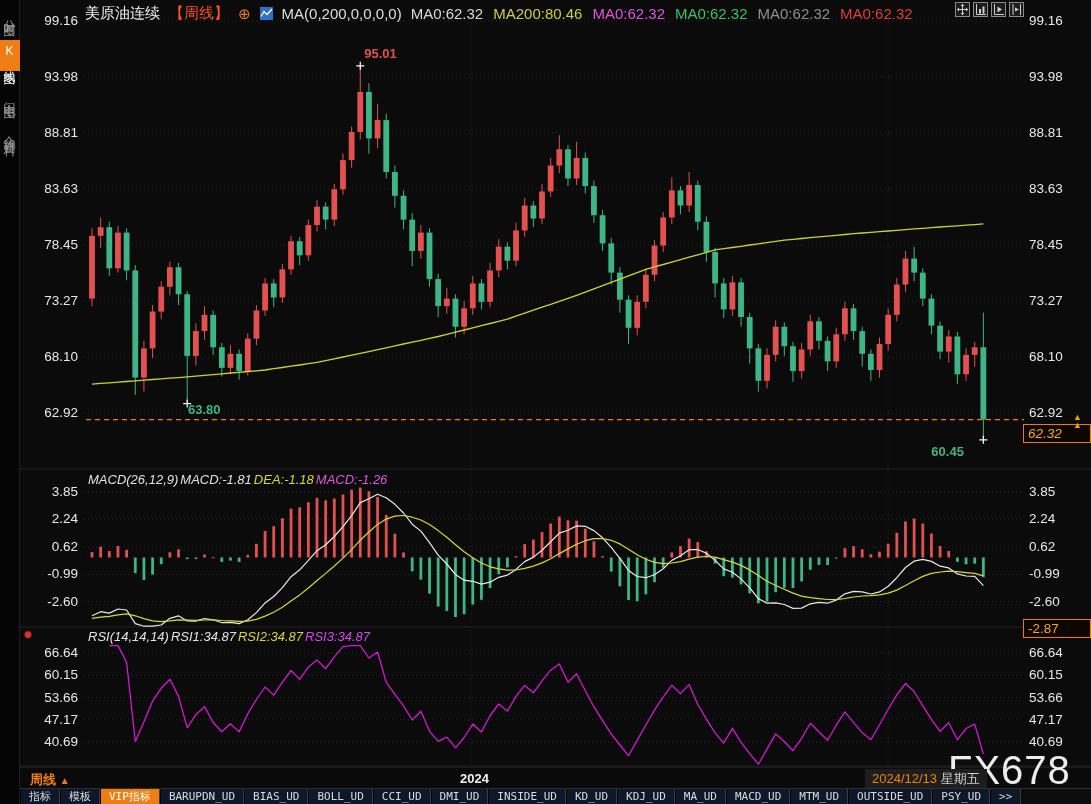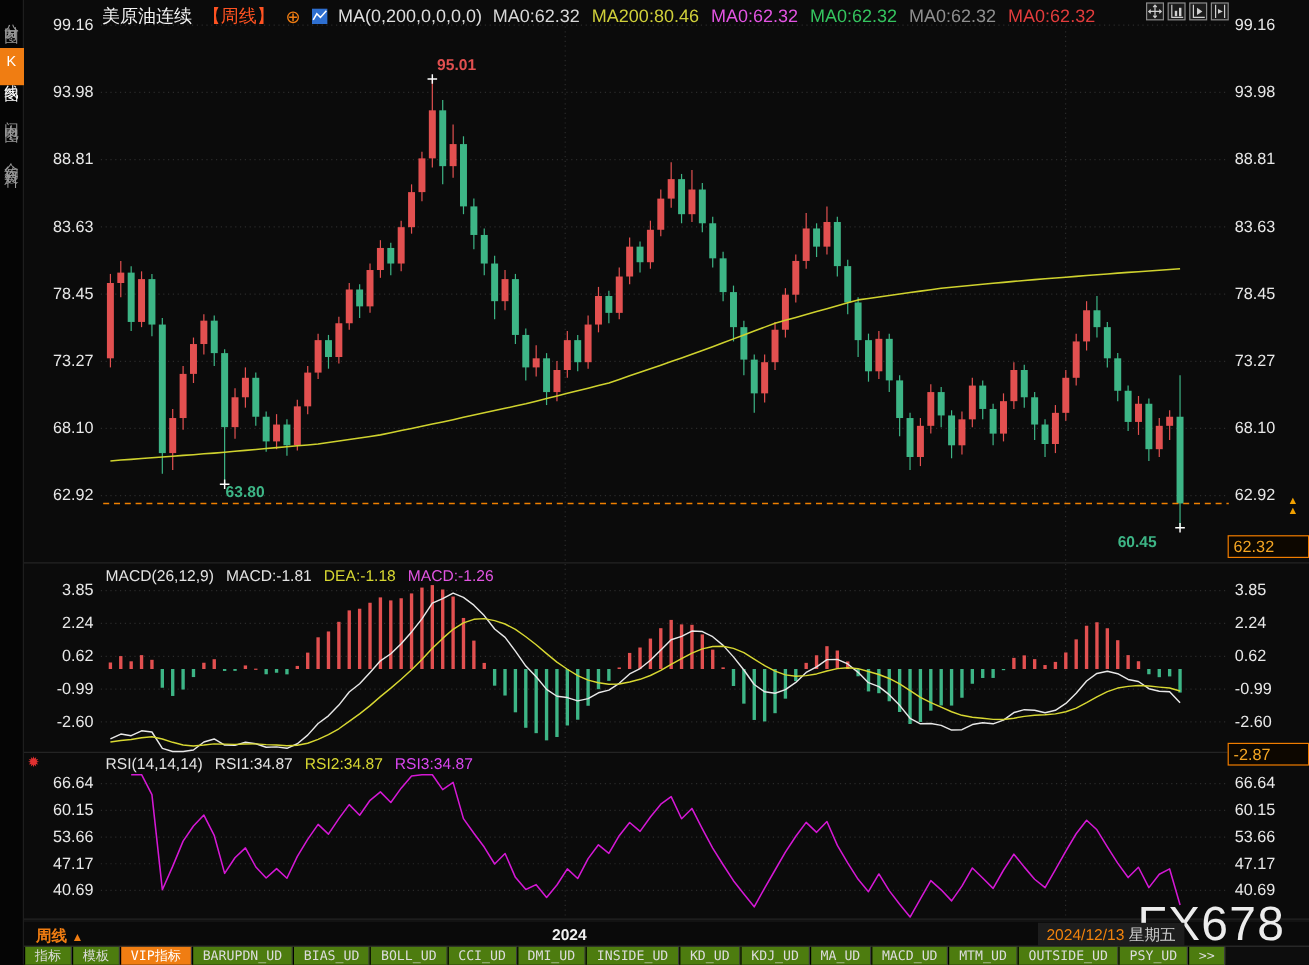--- a/index.html
+++ b/index.html
@@ -17,39 +17,39 @@
     font-size:15px;color:#e6e6e6;z-index:3;white-space:nowrap;}
   .lg{white-space:nowrap;}
   #toolbar{position:absolute;top:2px;left:955px;display:flex;gap:3px;z-index:3;}
   .tool{width:15px;height:15px;border:1px solid #8a8a8a;background:#1c1c1c;box-sizing:border-box;
     display:flex;align-items:center;justify-content:center;cursor:pointer;}
   
   .axis-label{position:absolute;font-size:13.5px;color:#e8e8e8;z-index:2;}
   .axis-left{left:28px;width:50px;text-align:right;}
   .axis-right{left:1029px;text-align:left;}
   
-  .pane-legend{position:absolute;display:flex;gap:10px;font-size:13px;z-index:3;white-space:nowrap;}
+  .pane-legend{position:absolute;display:flex;gap:2px;font-size:13px;z-index:3;white-space:nowrap;font-style:italic;}
   
   .ann{position:absolute;font-size:13px;font-weight:bold;z-index:3;}
   
   .price-badge{position:absolute;left:1023px;width:62px;height:17px;line-height:17px;
     border:1px solid #f07d00;background:#0d0700;color:#f5a623;font-size:13.5px;padding-left:4px;z-index:4;}
   .axis-arrow{position:absolute;left:1073px;color:#f0a000;font-size:9px;z-index:5;line-height:8px;}
   
   #timeline{position:absolute;left:20px;top:767px;width:1071px;height:21px;background:#0a0a0a;z-index:6;
     border-top:1px solid #1c1c1c;}
   #period-label{position:absolute;left:10px;top:3px;color:#f07d12;font-weight:bold;font-size:13px;cursor:pointer;}
   #year-label{position:absolute;left:440px;top:3px;color:#f2f2f2;font-weight:bold;font-size:13px;}
   #date-box{position:absolute;left:845px;top:1px;height:19px;line-height:19px;background:#1d1d1d;
     padding:0 7px;font-size:13px;z-index:8;}
   #watermark{position:absolute;left:928px;top:-20px;font-size:40px;color:#ececec;letter-spacing:1px;z-index:7;}
   
   #tab-bar{position:absolute;left:20px;top:788px;width:1071px;height:16px;background:#0d0d0d;z-index:9;
     display:flex;font-family:"DejaVu Sans Mono",monospace;font-size:11px;border-top:1px solid #2e2e2e;}
-  .tab{height:16px;line-height:15px;padding:0 8px;color:#dcdcdc;background:#4d7c0f;
+  .tab{height:16px;line-height:15px;padding:0 8px;color:#dcdcdc;background:#0f172a;
     border-right:1px solid #3c3c3c;border-left:1px solid #000;cursor:pointer;white-space:nowrap;}
   .tab.active{background:#f07d12;color:#ffffff;font-weight:normal;}
   #sun-icon{position:absolute;left:23px;top:628px;color:#e03030;font-size:12px;z-index:3;}
 </style>
 </head>
 <body>
 
 <div id="stage">
   <svg id="chart-svg" width="1091" height="804">
       <line x1="84" x2="1024" y1="20.952400000000075" y2="20.952400000000075" stroke="#2b2b2b" stroke-width="1" stroke-dasharray="1 3"></line>
@@ -488,21 +488,21 @@
       <div class="axis-label axis-left" style="top: 711.782px;">47.17</div>
       <div class="axis-label axis-right" style="top: 711.782px;">47.17</div>
       <div class="axis-label axis-left" style="top: 734.009px;">40.69</div>
       <div class="axis-label axis-right" style="top: 734.009px;">40.69</div>
     </div>
 
   <div class="ann" id="ann-high" style="color: rgb(226, 80, 80); left: 364.274px; top: 45.8554px;">95.01</div>
   <div class="ann" id="ann-low-left" style="color: rgb(61, 181, 134); left: 188px; top: 401.548px;">63.80</div>
   <div class="ann" id="ann-low-right" style="color: rgb(61, 181, 134); left: 931.362px; top: 443.795px;">60.45</div>
 
-  <div class="price-badge" id="badge-last" style="top: 446px;">62.32</div>
+  <div class="price-badge" id="badge-last" style="top: 424px; font-style: italic;">62.32</div>
   <div class="axis-arrow" id="arrow-last" style="top: 412.561px;">▲<br>▲</div>
   <div class="price-badge" id="badge-macd" style="top:619px;">-2.87</div>
 
   <div class="pane-legend" id="legend-macd" style="left:88px;top:472px;">
     <span style="color:#e2e2e2;">MACD(26,12,9)</span>
     <span style="color:#e2e2e2;">MACD:-1.81</span>
     <span style="color:#d8d832;">DEA:-1.18</span>
     <span style="color:#e254e2;">MACD:-1.26</span>
   </div>
 

